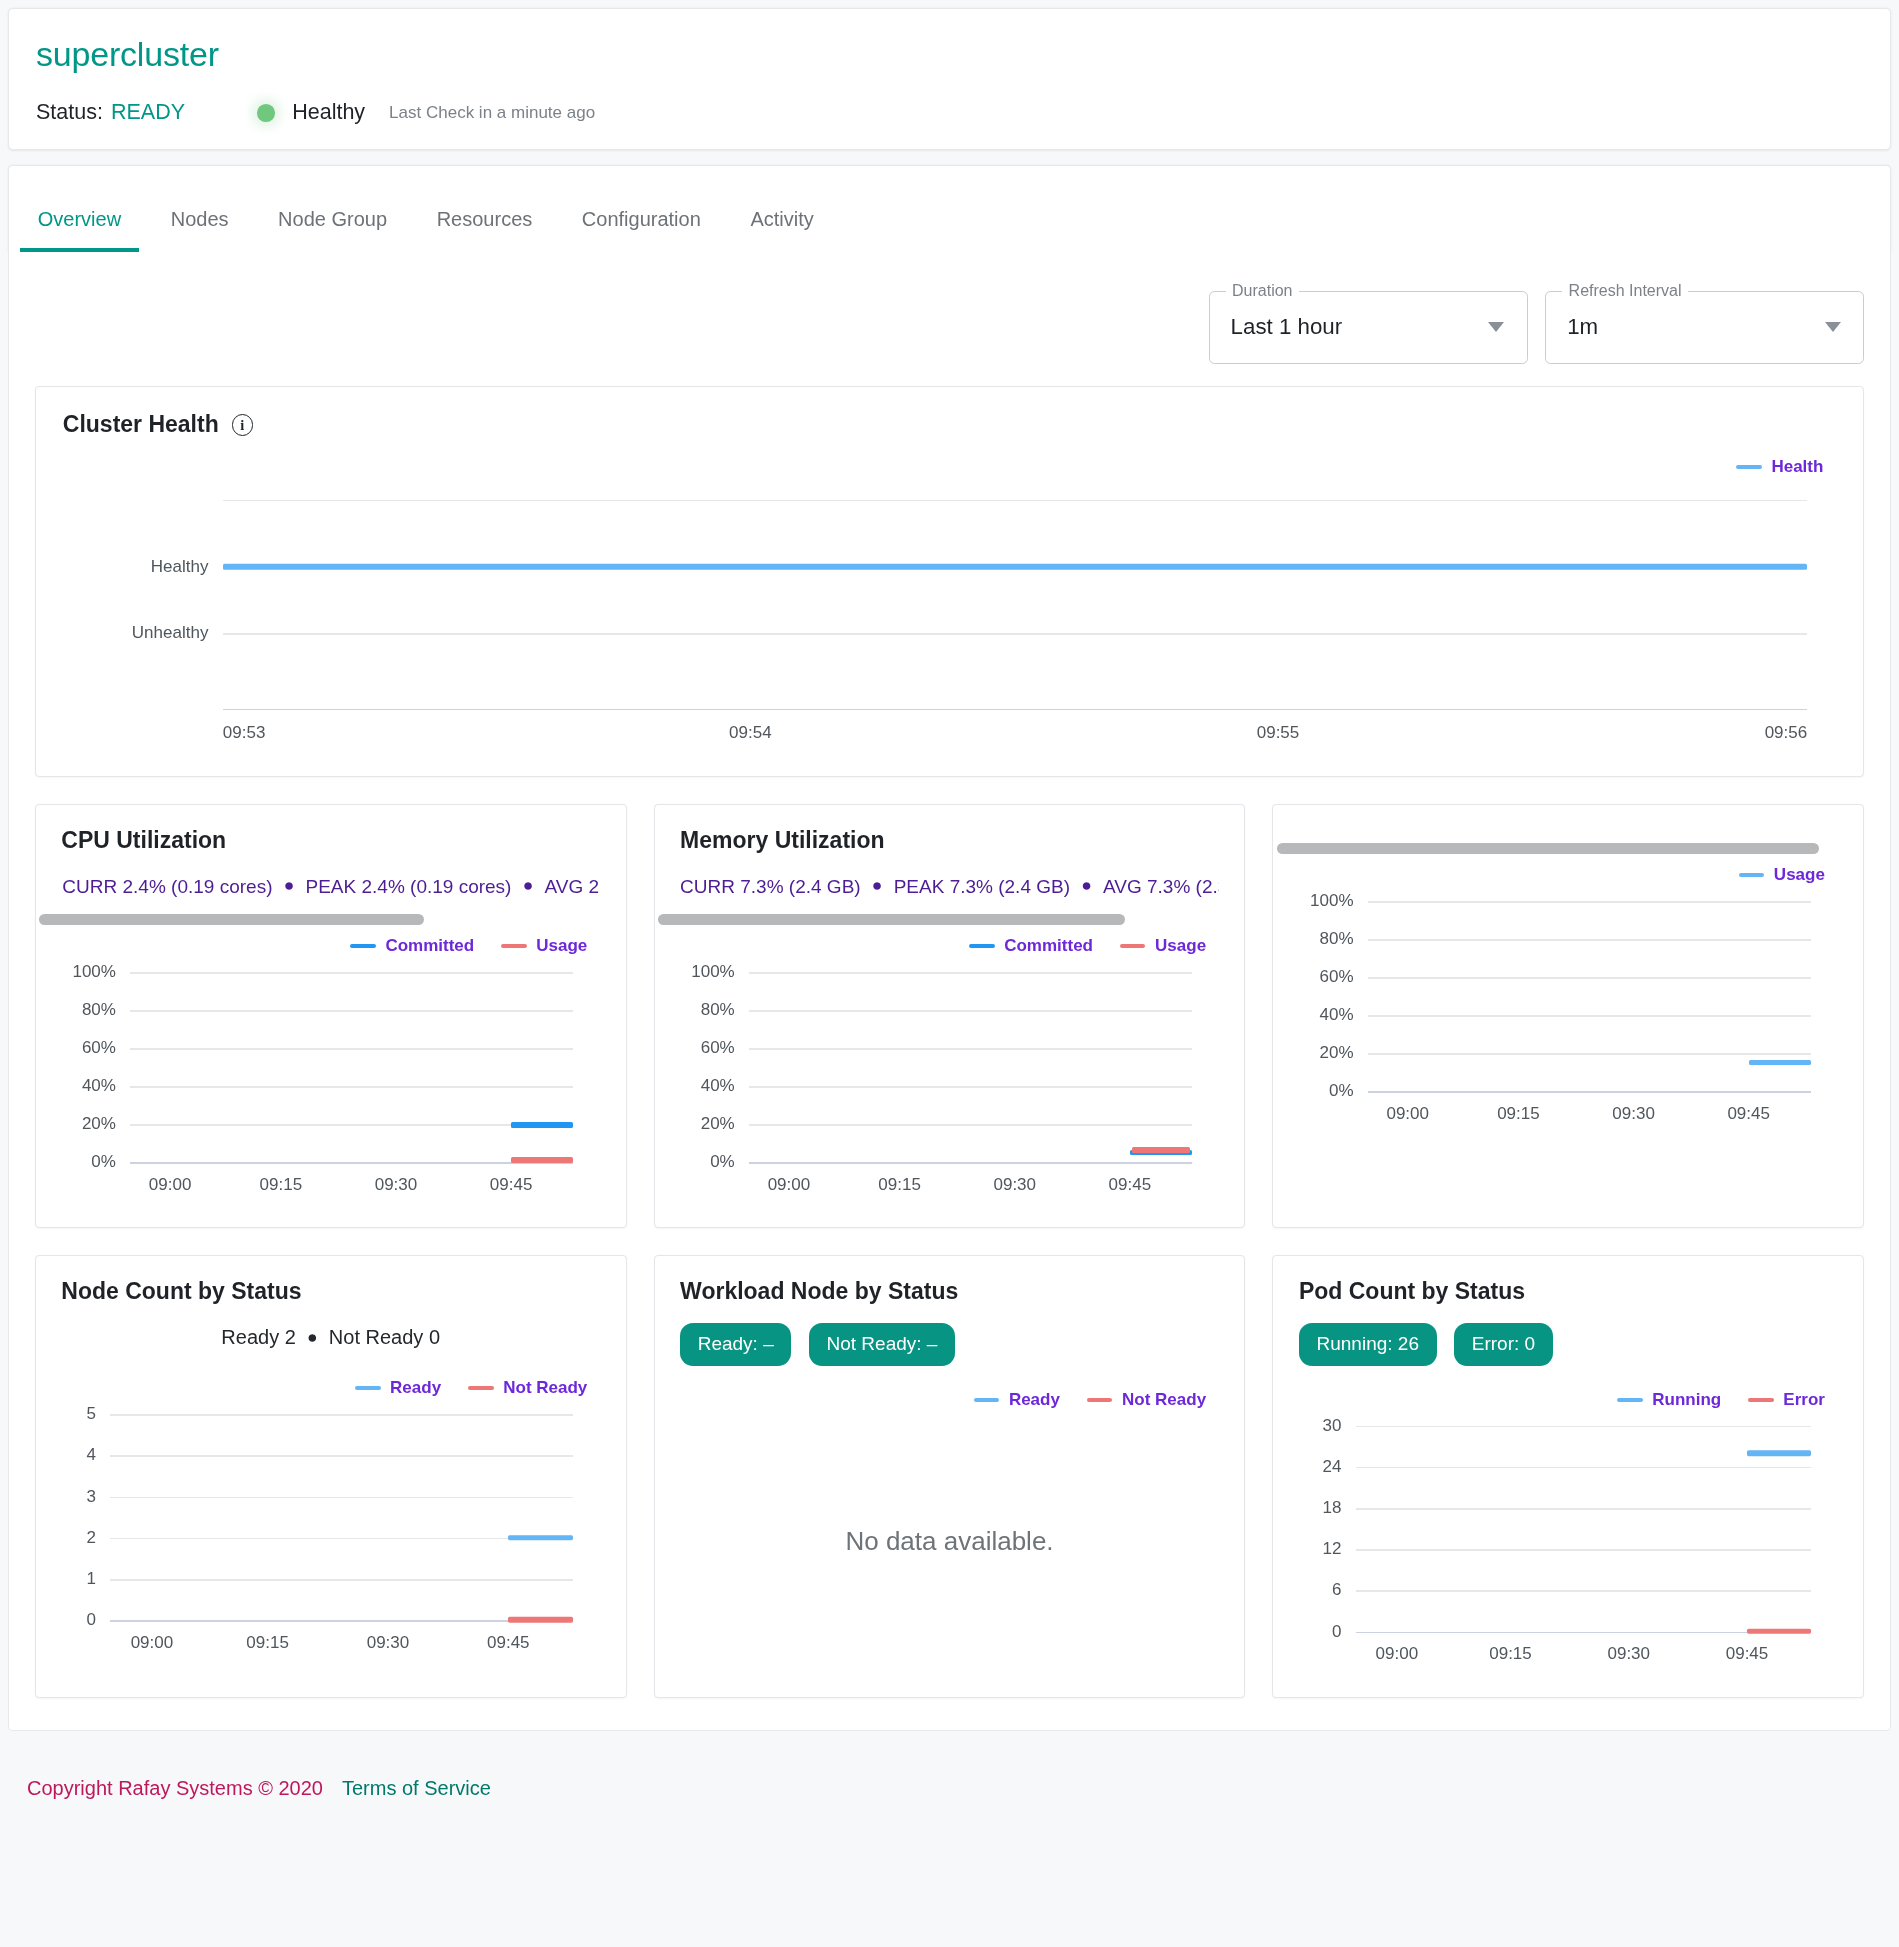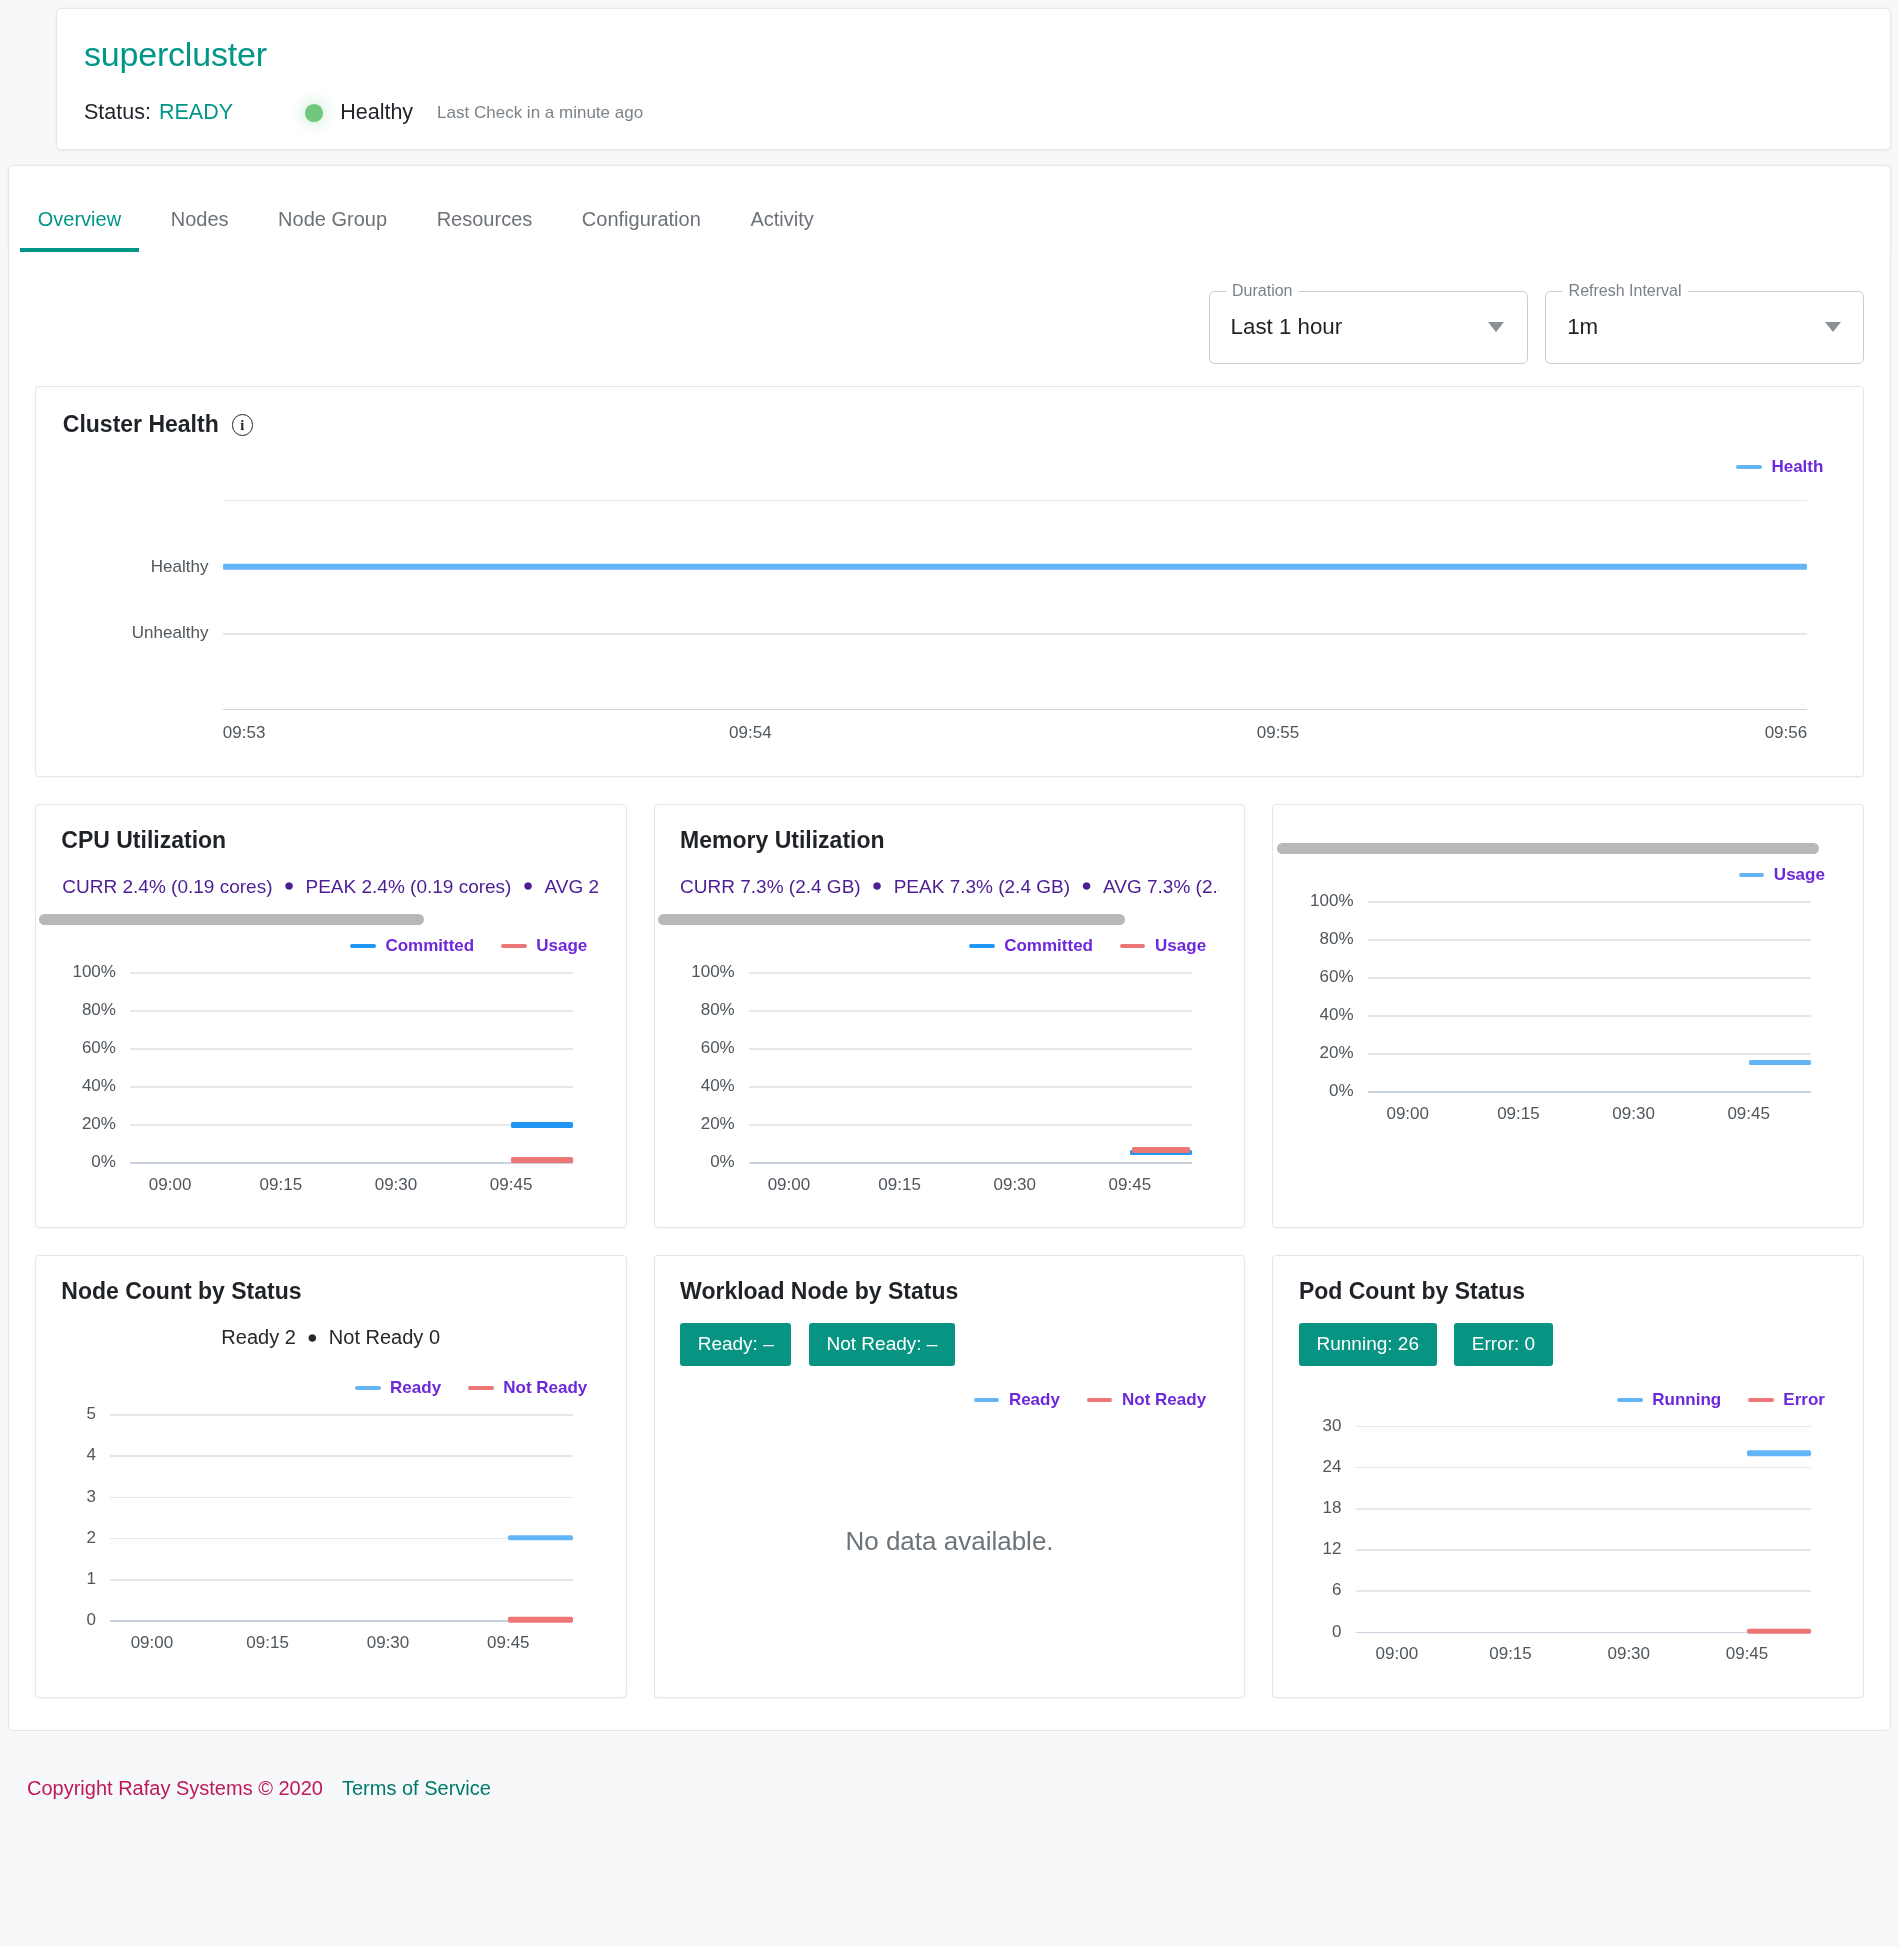--- a/index.html
+++ b/index.html
@@ -13,21 +13,21 @@
 
   
   .card {
     background: #ffffff;
     border: 0.8px solid #e6e8eb;
     border-radius: 4.8px;
     box-shadow: 0 0.8px 2.4px rgba(0,0,0,0.07);
   }
 
   
-  .header-card { padding: 27px 27px 24px 27px; margin-left: 48px; }
+  .header-card { padding: 27px 27px 24px 27px; }
   .cluster-title {
     font-size: 34px;
     color: #009688;
     font-weight: 400;
     line-height: 1.1;
     letter-spacing: -0.2px;
   }
   .status-row {
     display: flex;
     align-items: center;
@@ -208,21 +208,21 @@
     position: absolute; left: 0; top: 0; height: 11.2px;
     border-radius: 6.4px; background: #b6b8ba;
   }
   .mini-chart { position: relative; height: 239px; margin-top: 8px; }
 
   .badge-row { display: flex; gap: 17.6px; margin-top: 17.6px; }
   .badge {
     background: #089482;
     color: #ffffff;
     font-size: 19px;
-    border-radius: 3px;
+    border-radius: 13px;
     padding: 10.4px 17.6px;
     white-space: nowrap;
   }
   .count-stats { font-size: 20px; color: #24282c; margin-top: 21px; white-space: nowrap; }
   .nodata {
     display: flex; align-items: center; justify-content: center;
     height: 263px;
     font-size: 26px;
     color: #6d7479;
   }

